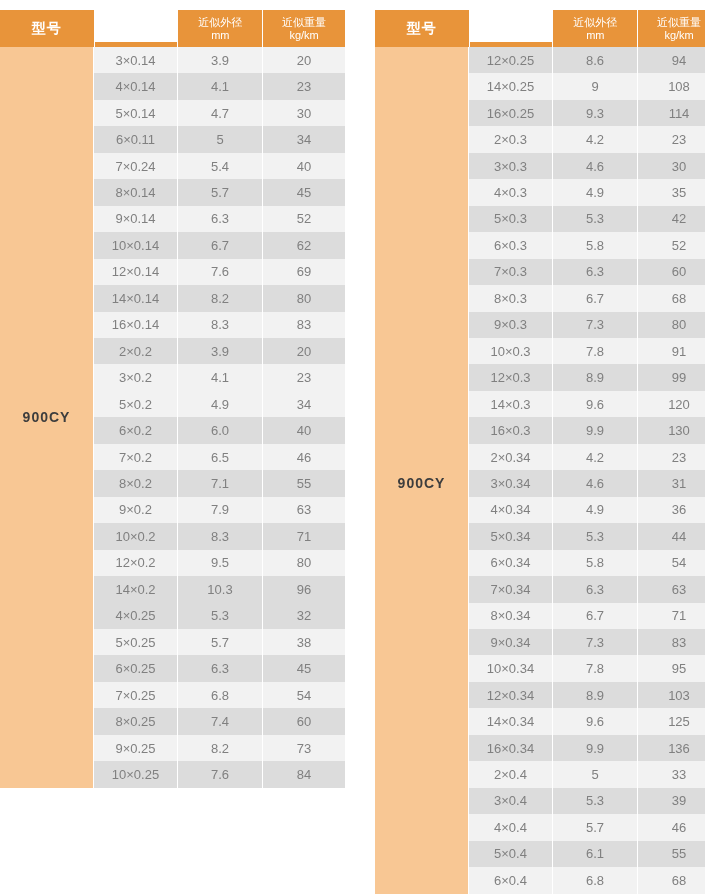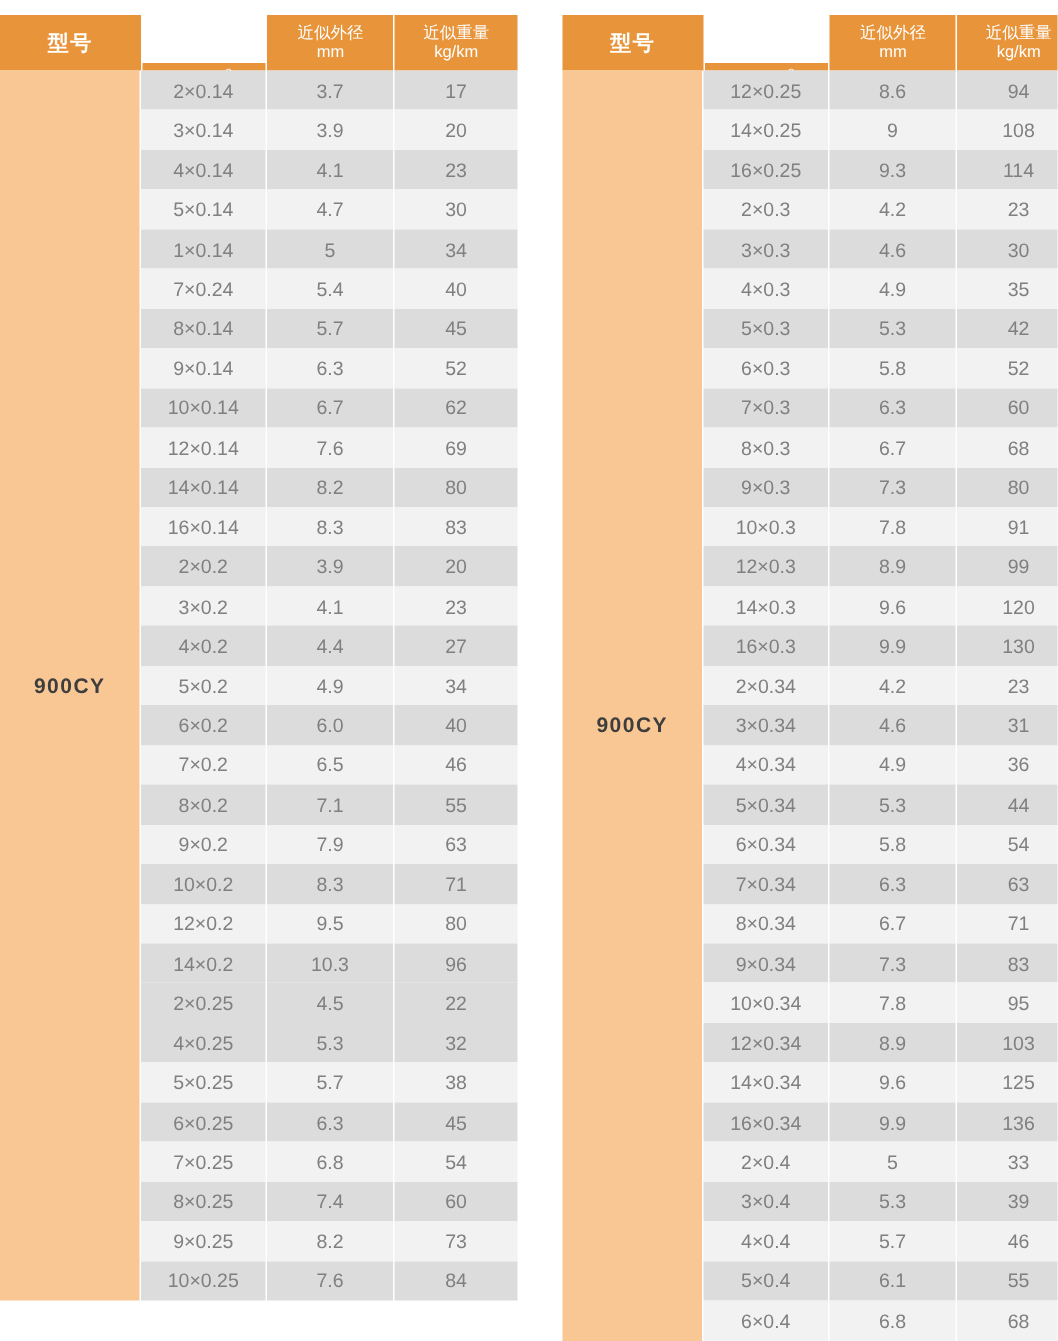--- a/index.html
+++ b/index.html
@@ -123,42 +123,37 @@
         <span class="line2">mm</span>
       </div>
       <div class="th c3">
         <span>近似重量</span>
         <span class="line2">kg/km</span>
       </div>
     </div>
     <div class="tbody-wrap">
       <div class="model-cell">900CY</div>
       <div class="rows" id="rows-left">
-          <div class="tr odd">
-            <div class="td c1">2×0.14</div>
-            <div class="td c2">3.7</div>
-            <div class="td c3">17</div>
-          </div>
           <div class="tr even">
             <div class="td c1">3×0.14</div>
             <div class="td c2">3.9</div>
             <div class="td c3">20</div>
           </div>
           <div class="tr odd">
             <div class="td c1">4×0.14</div>
             <div class="td c2">4.1</div>
             <div class="td c3">23</div>
           </div>
           <div class="tr even">
             <div class="td c1">5×0.14</div>
             <div class="td c2">4.7</div>
             <div class="td c3">30</div>
           </div>
           <div class="tr odd">
-            <div class="td c1">1×0.14</div>
+            <div class="td c1">6×0.11</div>
             <div class="td c2">5</div>
             <div class="td c3">34</div>
           </div>
           <div class="tr even">
             <div class="td c1">7×0.24</div>
             <div class="td c2">5.4</div>
             <div class="td c3">40</div>
           </div>
           <div class="tr odd">
             <div class="td c1">8×0.14</div>
@@ -193,25 +188,20 @@
           <div class="tr odd">
             <div class="td c1">2×0.2</div>
             <div class="td c2">3.9</div>
             <div class="td c3">20</div>
           </div>
           <div class="tr even">
             <div class="td c1">3×0.2</div>
             <div class="td c2">4.1</div>
             <div class="td c3">23</div>
           </div>
-          <div class="tr odd">
-            <div class="td c1">4×0.2</div>
-            <div class="td c2">4.4</div>
-            <div class="td c3">27</div>
-          </div>
           <div class="tr even">
             <div class="td c1">5×0.2</div>
             <div class="td c2">4.9</div>
             <div class="td c3">34</div>
           </div>
           <div class="tr odd">
             <div class="td c1">6×0.2</div>
             <div class="td c2">6.0</div>
             <div class="td c3">40</div>
           </div>
@@ -237,25 +227,20 @@
           </div>
           <div class="tr even">
             <div class="td c1">12×0.2</div>
             <div class="td c2">9.5</div>
             <div class="td c3">80</div>
           </div>
           <div class="tr odd">
             <div class="td c1">14×0.2</div>
             <div class="td c2">10.3</div>
             <div class="td c3">96</div>
-          </div>
-          <div class="tr odd">
-            <div class="td c1">2×0.25</div>
-            <div class="td c2">4.5</div>
-            <div class="td c3">22</div>
           </div>
           <div class="tr odd">
             <div class="td c1">4×0.25</div>
             <div class="td c2">5.3</div>
             <div class="td c3">32</div>
           </div>
           <div class="tr even">
             <div class="td c1">5×0.25</div>
             <div class="td c2">5.7</div>
             <div class="td c3">38</div>

